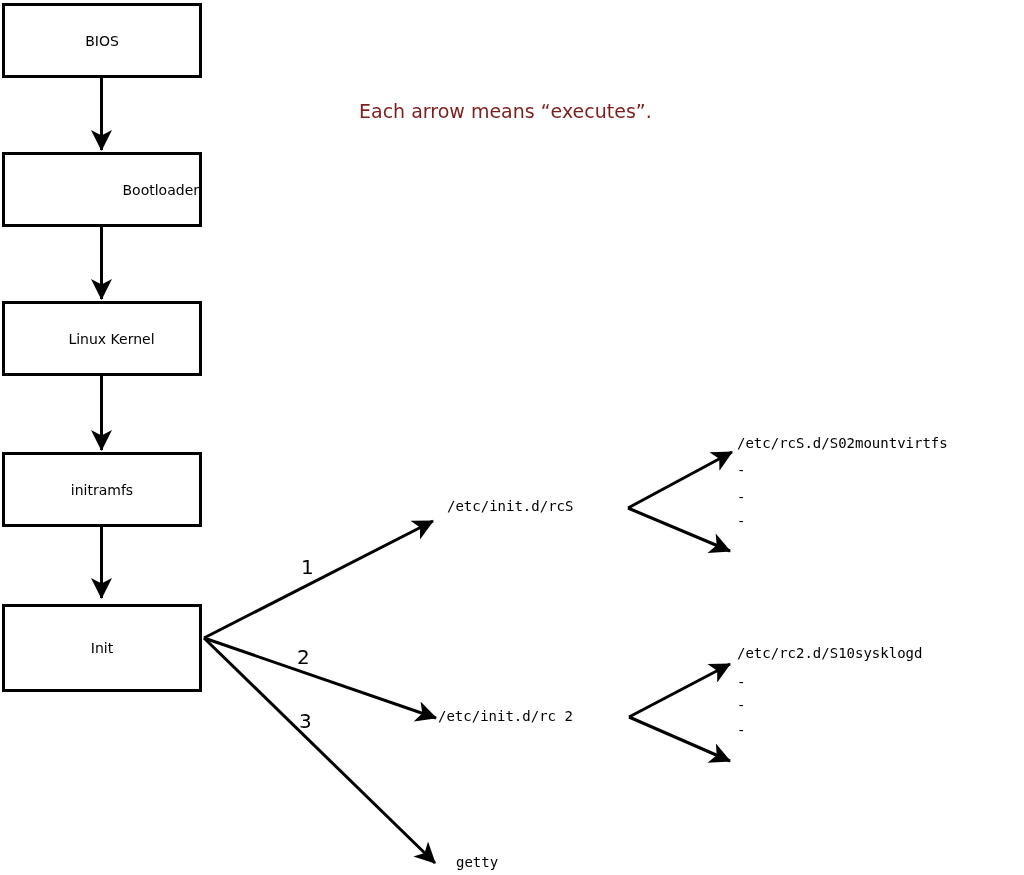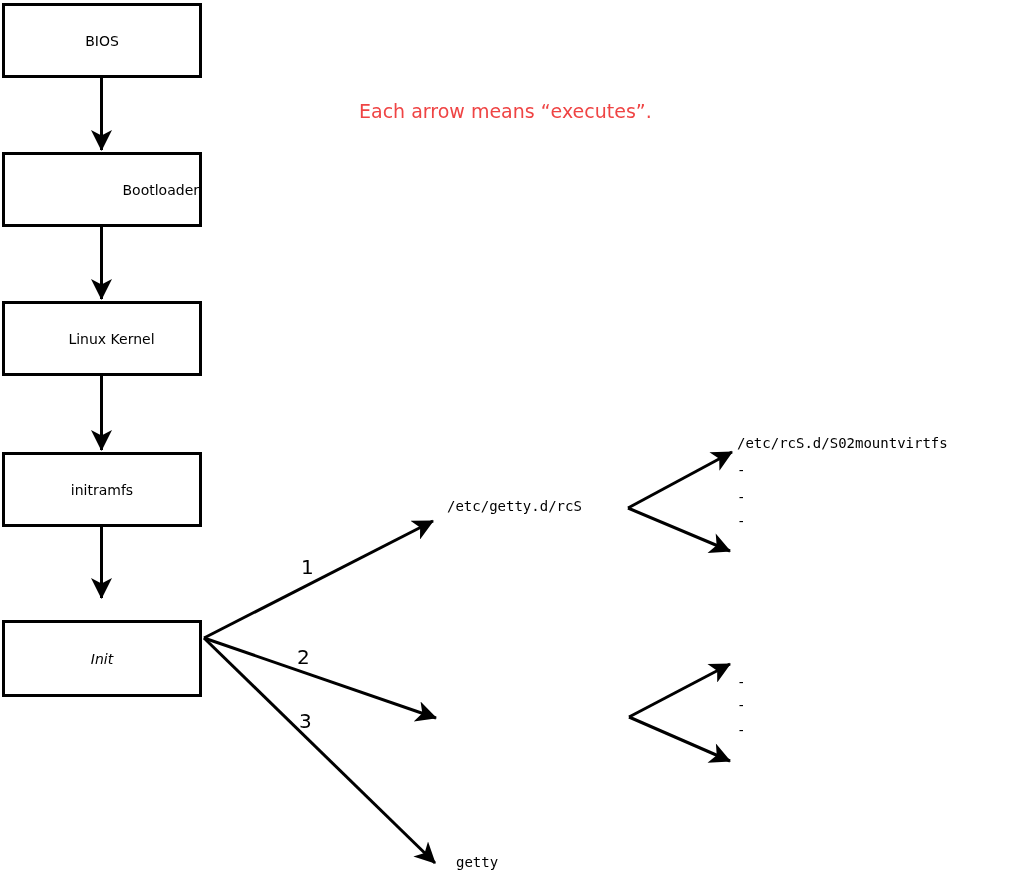--- a/index.html
+++ b/index.html
@@ -32,29 +32,29 @@
     display: flex;
     align-items: center;
     justify-content: center;
     font-size: 14px;
     color: #000000;
   }
   #node-bios       { top: 3px; }
   #node-bootloader { top: 152px; justify-content: flex-end; }
   #node-kernel     { top: 301px; padding-left: 19px; }
   #node-initramfs  { top: 452px; }
-  #node-init       { top: 620px; height: 77px; font-style: italic; }
+  #node-init       { top: 604px; height: 88px; }
 
   .note {
     position: absolute;
     left: 359px;
     top: 100px;
     font-size: 19px;
     line-height: 22px;
-    color: #ef4444;
+    color: #7f1d1d;
     white-space: pre;
   }
   .mono-label {
     position: absolute;
     font-family: "DejaVu Sans Mono", "Liberation Mono", monospace;
     font-size: 14px;
     line-height: 20px;
     color: #000000;
     white-space: pre;
   }
@@ -132,25 +132,27 @@
     <span>initramfs</span>
   </div>
   <div class="flow-node" id="node-init">
     <span>Init</span>
   </div>
 
   <span class="seq-num" id="seq-1">1</span>
   <span class="seq-num" id="seq-2">2</span>
   <span class="seq-num" id="seq-3">3</span>
 
-  <span class="mono-label" id="label-rcs-target">/etc/getty.d/rcS</span>
+  <span class="mono-label" id="label-rcs-target">/etc/init.d/rcS</span>
+  <span class="mono-label" id="label-rc2-target">/etc/init.d/rc 2</span>
   <span class="mono-label" id="label-getty">getty</span>
 
   <span class="mono-label" id="label-rcs-first">/etc/rcS.d/S02mountvirtfs</span>
   <span class="mono-label" id="rcs-dash-0">-</span>
   <span class="mono-label" id="rcs-dash-1">-</span>
   <span class="mono-label" id="rcs-dash-2">-</span>
 
+  <span class="mono-label" id="label-rc2-first">/etc/rc2.d/S10sysklogd</span>
   <span class="mono-label" id="rc2-dash-0">-</span>
   <span class="mono-label" id="rc2-dash-1">-</span>
   <span class="mono-label" id="rc2-dash-2">-</span>
 
 </div>
 
 </body></html>

